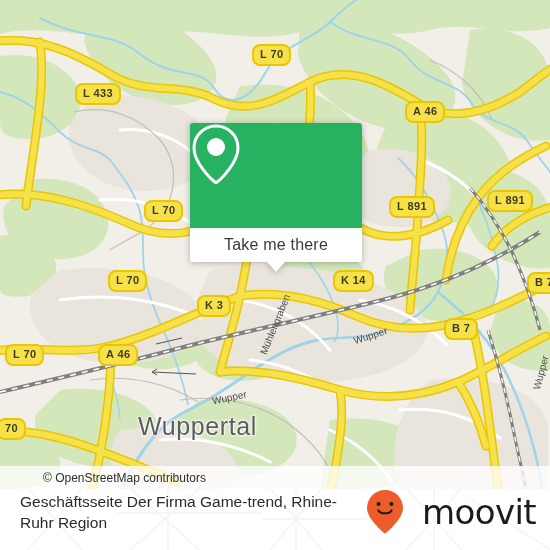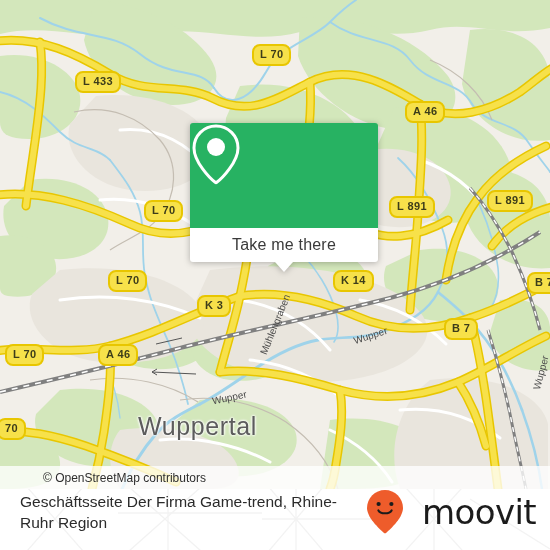--- a/index.html
+++ b/index.html
@@ -49,21 +49,21 @@
     color:#4a4a4a;
     font-size:10px;
     white-space:nowrap;
     font-family:"Liberation Sans","DejaVu Sans",sans-serif;
   }
 
   
   #popup{
     position:absolute;
     left:190px;top:123px;
-    width:188px;
+    width:172px;
     filter:drop-shadow(0 1px 3px rgba(0,0,0,.28));
   }
   #popup-head{
     background:#27b262;
     height:105px;
     border-radius:3px 3px 0 0;
     display:flex;align-items:center;justify-content:center;
   }
   #popup-body{
     background:#ffffff;
@@ -278,21 +278,21 @@
     </svg>
 
     <div class="place-label" style="left:138px;top:412px;">Wuppertal</div>
 
     <div class="water-label" style="left:212px;top:392px;transform:rotate(-12deg);">Wupper</div>
     <div class="water-label" style="left:258px;top:352px;transform:rotate(-68deg);transform-origin:left top;">Mühlengraben</div>
     <div class="water-label" style="left:353px;top:330px;transform:rotate(-18deg);">Wupper</div>
     <div class="water-label" style="left:531px;top:388px;transform:rotate(-75deg);transform-origin:left top;">Wupper</div>
 
     <div class="shield" style="left:252px;top:44px;">L 70</div>
-    <div class="shield" style="left:75px;top:71px;">L 433</div>
+    <div class="shield" style="left:75px;top:83px;">L 433</div>
     <div class="shield" style="left:405px;top:101px;">A 46</div>
     <div class="shield" style="left:144px;top:200px;">L 70</div>
     <div class="shield" style="left:389px;top:196px;">L 891</div>
     <div class="shield" style="left:487px;top:190px;">L 891</div>
     <div class="shield" style="left:108px;top:270px;">L 70</div>
     <div class="shield" style="left:333px;top:270px;">K 14</div>
     <div class="shield" style="left:527px;top:272px;">B 7</div>
     <div class="shield" style="left:197px;top:295px;">K 3</div>
     <div class="shield" style="left:444px;top:318px;">B 7</div>
     <div class="shield" style="left:98px;top:344px;">A 46</div>

